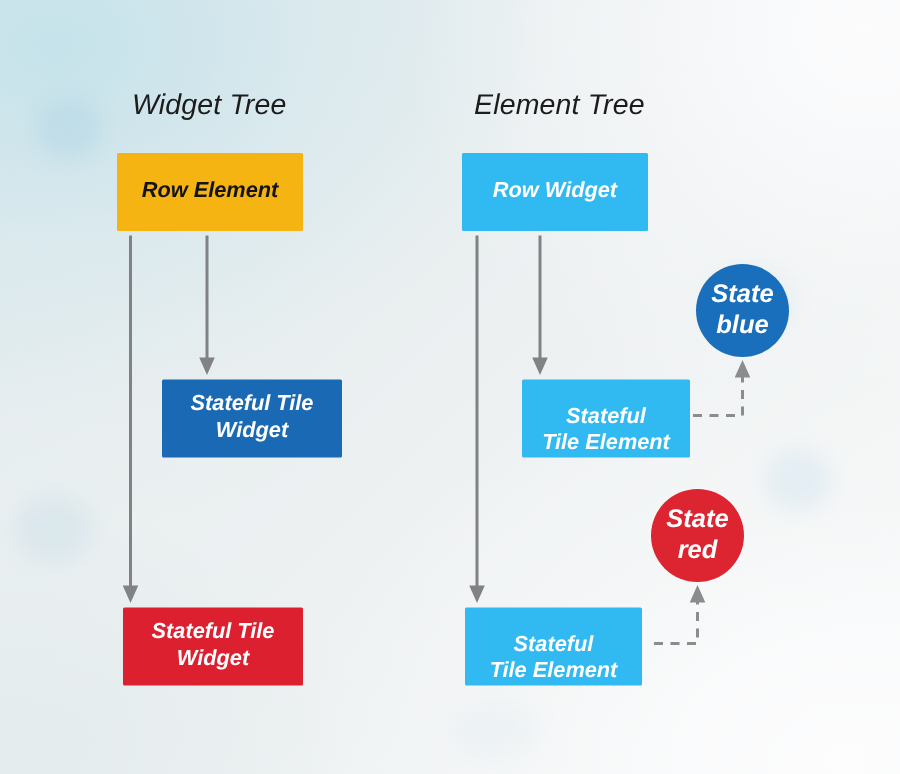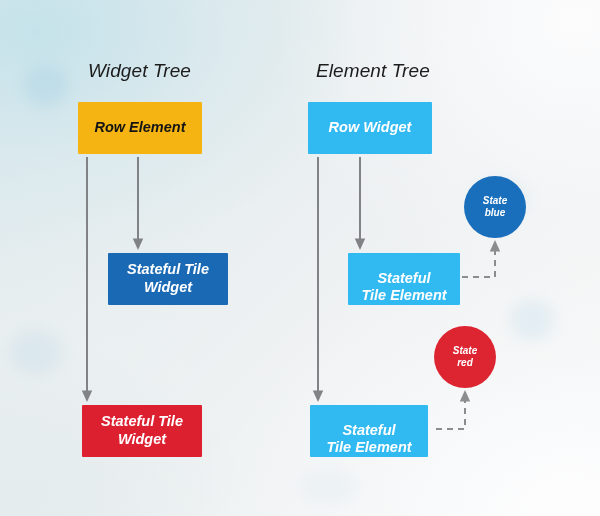--- a/index.html
+++ b/index.html
@@ -58,21 +58,21 @@
     text-align: center;
     font-weight: bold;
     line-height: 1.22;
     border-radius: 1px;
   }
 
   .node.rect { font-size: 14.5px; }
 
   .node.circle {
     border-radius: 50%;
-    font-size: 10px;
+    font-size: 17px;
     color: #ffffff;
   }
 
   .n-row-widget      { background: #f5b412; color: #141414; }
   .n-tile-widget-blue{ background: #1a69b4; color: #ffffff; }
   .n-tile-widget-red { background: #dd2030; color: #ffffff; }
   .n-row-element     { background: #31b9f2; color: #ffffff; }
   .n-tile-element    { background: #31b9f2; color: #ffffff; align-items: flex-end; }
   .c-state-blue      { background: #1a6fbc; }
   .c-state-red       { background: #dd2532; }

